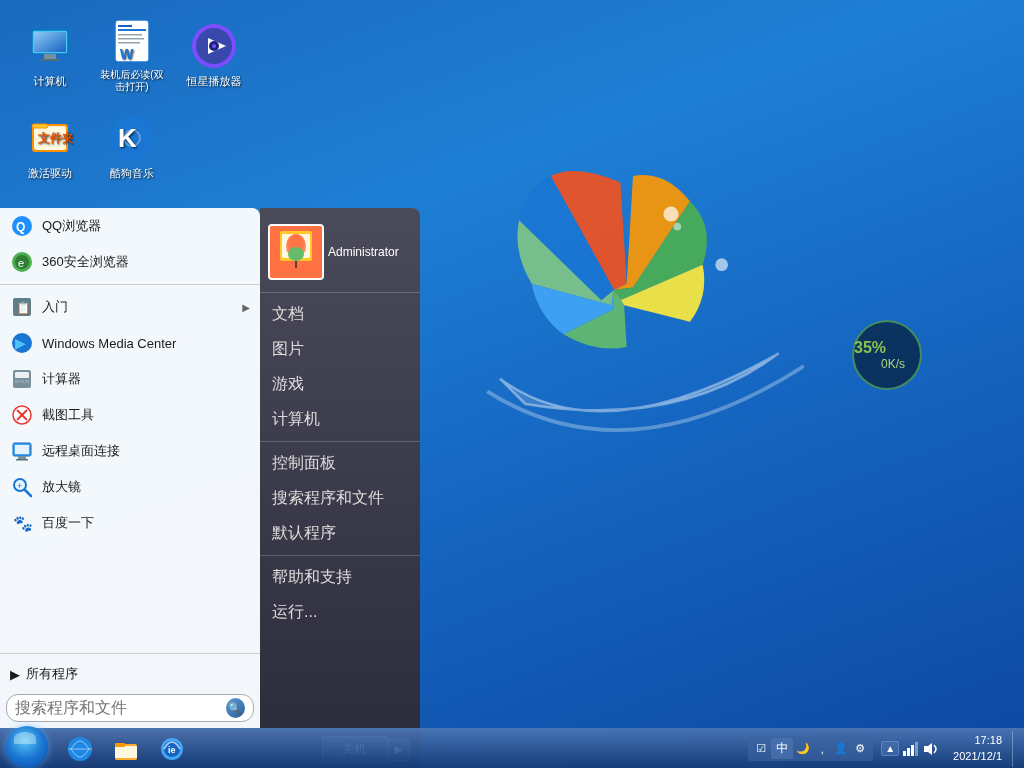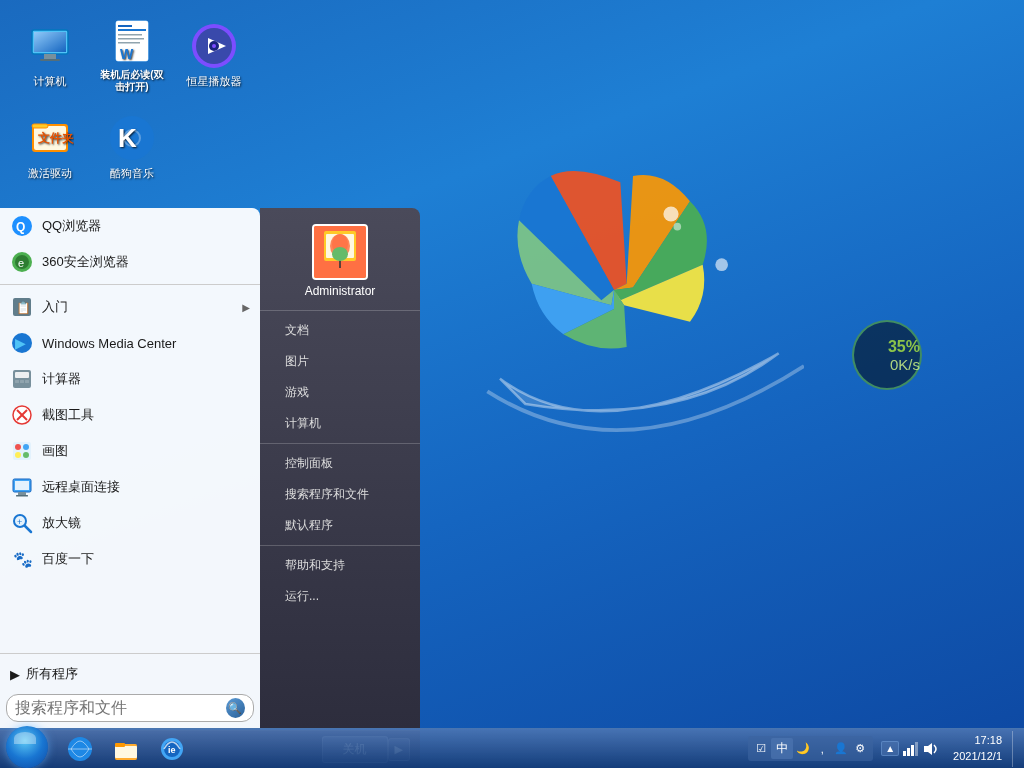--- a/index.html
+++ b/index.html
@@ -179,21 +179,21 @@
       background: linear-gradient(180deg, #4a4a5a 0%, #2d2d3d 100%);
       display: flex;
       flex-direction: column;
       border-top-left-radius: 0;
       border-top-right-radius: 8px;
       padding-top: 8px;
     }
 
     .user-profile {
       display: flex;
-      flex-direction: column;
+      flex-direction: row;
       align-items: center;
       padding: 8px;
       gap: 4px;
     }
 
     .user-avatar {
       width: 56px;
       height: 56px;
       border: 2px solid white;
       border-radius: 4px;
@@ -206,23 +206,22 @@
 
     .username {
       color: white;
       font-size: 12px;
       text-align: center;
     }
 
     .right-item {
       padding: 7px 12px;
       color: #ddd;
-      font-size: 12px;
-      cursor: pointer;
-      margin-left: 13px;
+      font-size: 16px;
+      cursor: pointer;
     }
 
     .right-divider {
       height: 1px;
       background: rgba(255,255,255,0.2);
       margin: 4px 0;
     }
 
     
     .shutdown-bar {
@@ -382,35 +381,36 @@
     }
 
     .net-speed-circle {
       width: 70px;
       height: 70px;
       border-radius: 50%;
       background: rgba(0,0,0,0.5);
       border: 2px solid rgba(100,200,100,0.6);
       display: flex;
       flex-direction: column;
-      align-items: flex-end;
+      align-items: flex-start;
       justify-content: center;
       color: white;
       font-size: 10px;
     }
 
     .net-speed-pct {
       font-size: 16px;
       font-weight: bold;
       color: #8bc34a;
     }
 
     .net-speed-rate {
-      font-size: 15px;
+      font-size: 12px;
       color: #aed581;
+      margin-left: 27px;
     }
 
     
     .tray-expand {
       background: rgba(80,120,180,0.5);
       border: 1px solid rgba(150,200,255,0.3);
       color: white;
       font-size: 10px;
       padding: 1px 3px;
       cursor: pointer;
@@ -495,21 +495,21 @@
           <rect x="8" y="4" width="32" height="40" rx="2" fill="white"></rect>
           <rect x="10" y="12" width="28" height="2" fill="#1976d2"></rect>
           <rect x="10" y="17" width="24" height="1.5" fill="#90a4ae"></rect>
           <rect x="10" y="21" width="26" height="1.5" fill="#90a4ae"></rect>
           <rect x="10" y="25" width="22" height="1.5" fill="#90a4ae"></rect>
           <rect x="10" y="8" width="14" height="2" fill="#1565c0"></rect>
 
           <text x="12" y="42" font-size="14" fill="#1976d2" font-weight="bold">W</text>
         </svg>
       </div>
-      <span style="font-size:10px; line-height:1.2;font-weight:bold;">装机后必读(双击打开)</span>
+      <span style="font-size:10px; line-height:1.2;">装机后必读(双击打开)</span>
     </div>
 
     <div class="desktop-icon">
       <div class="icon-img">
         <svg width="48" height="48" viewBox="0 0 48 48">
           <circle cx="24" cy="24" r="22" fill="#7c4dff"></circle>
           <circle cx="24" cy="24" r="18" fill="#3949ab"></circle>
           <polygon points="18,16 36,24 18,32" fill="white"></polygon>
           <circle cx="24" cy="24" r="5" fill="#1a237e"></circle>
           <circle cx="24" cy="24" r="2" fill="#7c4dff"></circle>
@@ -610,32 +610,20 @@
           <div class="item-icon">
             <svg width="22" height="22" viewBox="0 0 22 22">
               <circle cx="11" cy="11" r="9" fill="white" stroke="#e53935" stroke-width="1.5"></circle>
               <line x1="6" y1="6" x2="16" y2="16" stroke="#e53935" stroke-width="2"></line>
               <line x1="16" y1="6" x2="6" y2="16" stroke="#e53935" stroke-width="2"></line>
             </svg>
           </div>
           <span>截图工具</span>
         </div>
 
-        <div class="start-item">
-          <div class="item-icon">
-            <svg width="22" height="22" viewBox="0 0 22 22">
-              <rect x="2" y="2" width="18" height="18" rx="2" fill="#e3f2fd"></rect>
-              <circle cx="7" cy="7" r="3" fill="#ef5350"></circle>
-              <circle cx="15" cy="7" r="3" fill="#42a5f5"></circle>
-              <circle cx="7" cy="15" r="3" fill="#ffee58"></circle>
-              <circle cx="15" cy="15" r="3" fill="#66bb6a"></circle>
-            </svg>
-          </div>
-          <span>画图</span>
-        </div>
 
         <div class="start-item">
           <div class="item-icon">
             <svg width="22" height="22" viewBox="0 0 22 22">
               <rect x="2" y="3" width="18" height="13" rx="1.5" fill="#42a5f5" stroke="#1565c0" stroke-width="1"></rect>
               <rect x="4" y="5" width="14" height="9" fill="#e3f2fd"></rect>
               <rect x="7" y="16" width="8" height="3" rx="0.5" fill="#78909c"></rect>
               <rect x="5" y="19" width="12" height="1.5" rx="0.5" fill="#546e7a"></rect>
             </svg>
           </div>

